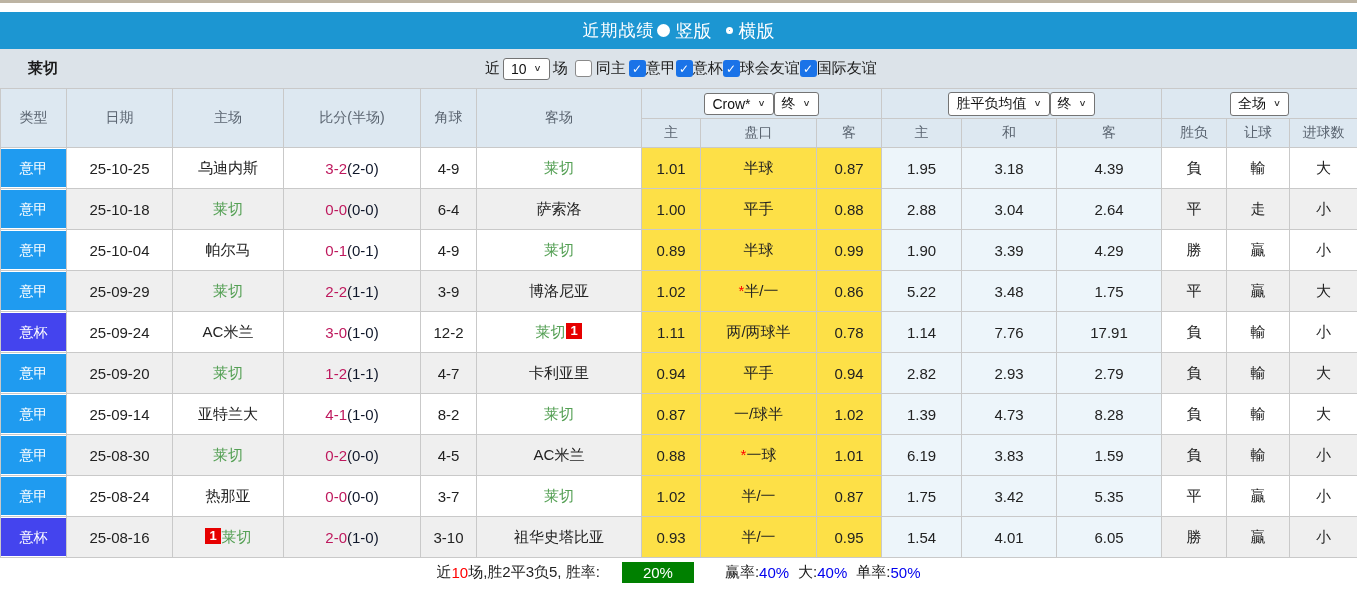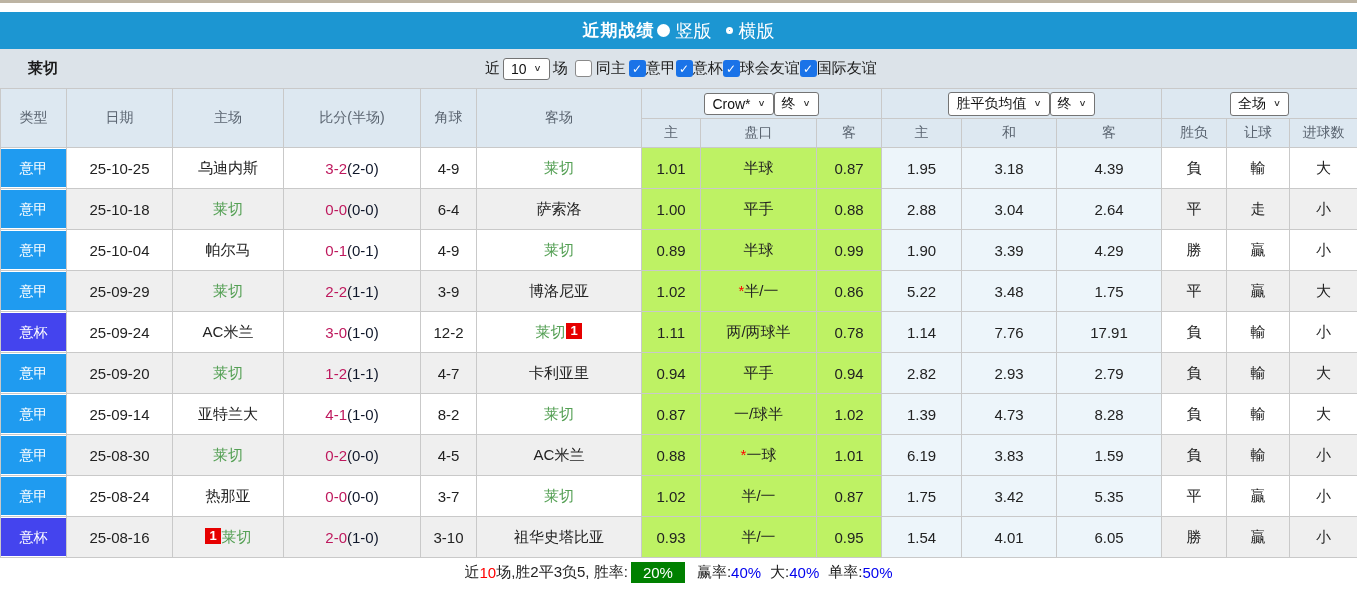--- a/index.html
+++ b/index.html
@@ -9,21 +9,21 @@
     font-family:"Liberation Sans","DejaVu Sans",sans-serif;
     color:#222; overflow:hidden;
   }
   .top-strip { height:12px; background:#fff; border-top:3px solid #bdb4a3; }
 
   
   .title-bar {
     height:37px; background:#1c96d2; color:#fff;
     display:flex; align-items:center; justify-content:center;
   }
-  .title-text { font-size:17px; font-weight:bold; letter-spacing:1px; }
+  .title-text { font-size:17px; font-weight:normal; letter-spacing:1px; }
   .radio { display:inline-block; border-radius:50%; margin:0 6px 0 2px; }
   .radio.filled { width:13px; height:13px; background:#fff; }
   .radio.hollow { width:7px; height:7px; border:3px solid #fff; background:transparent; margin-left:14px; }
   .radio-label { font-size:18px; }
 
   
   .filter-bar {
     height:39px; background:#dce3e9; position:relative;
     display:flex; align-items:center; font-size:15px; color:#1b1b1b;
   }
@@ -46,21 +46,21 @@
   
   table.results { border-collapse:collapse; width:1357px; table-layout:fixed; }
   table.results td {
     border:1px solid #c9c9c9; text-align:center; vertical-align:middle;
     font-size:15px; color:#222; overflow:hidden; white-space:nowrap; padding:0;
   }
   tr.hrow td { background:#dde8f1; color:#5a6470; font-size:14px; height:29px; }
   tr.hrow .hflex { display:flex; align-items:center; justify-content:center; gap:0; }
   tr.drow { height:41px; }
   td.cell-plain.alt { background:#efefef; }
-  td.cell-odds { background:#bef264; }
+  td.cell-odds { background:#fde047; }
   td.cell-avg  { background:#edf5fa; }
   td.cell-type { background:#fff; padding:1px 2px; }
   .badge-type {
     display:block; height:38px; line-height:38px; color:#fff; font-size:14px;
   }
   .badge-type.serie_a  { background:#1f9bf0; }
   .badge-type.italy_cup{ background:#4444ee; }
   .team-green { color:#55a055; }
   .score-main { color:#be185d; }
   .score-half { color:#0f172a; }
@@ -75,21 +75,21 @@
   .c-big   { color:#e06262; }
   .c-small { color:#5aa55a; }
 
   
   .summary-footer {
     height:29px; display:flex; align-items:center; justify-content:center;
     font-size:15px; background:#fff; color:#222;
   }
   .f-red { color:#ff0000; }
   .f-blue { color:#0000ee; }
-  .green-box { background:#008000; color:#fff; padding:2px 12px; margin:0 3px; }
+  .green-box { background:#008000; color:#fff; padding:2px 21px; margin:0 22px; }
   .f-label { margin-left:9px; }
 </style>
 </head>
 <body>
 
 <div class="top-strip"></div>
 
 <div class="title-bar">
   <span class="title-text">近期战绩</span>
   <span class="radio filled"></span>

